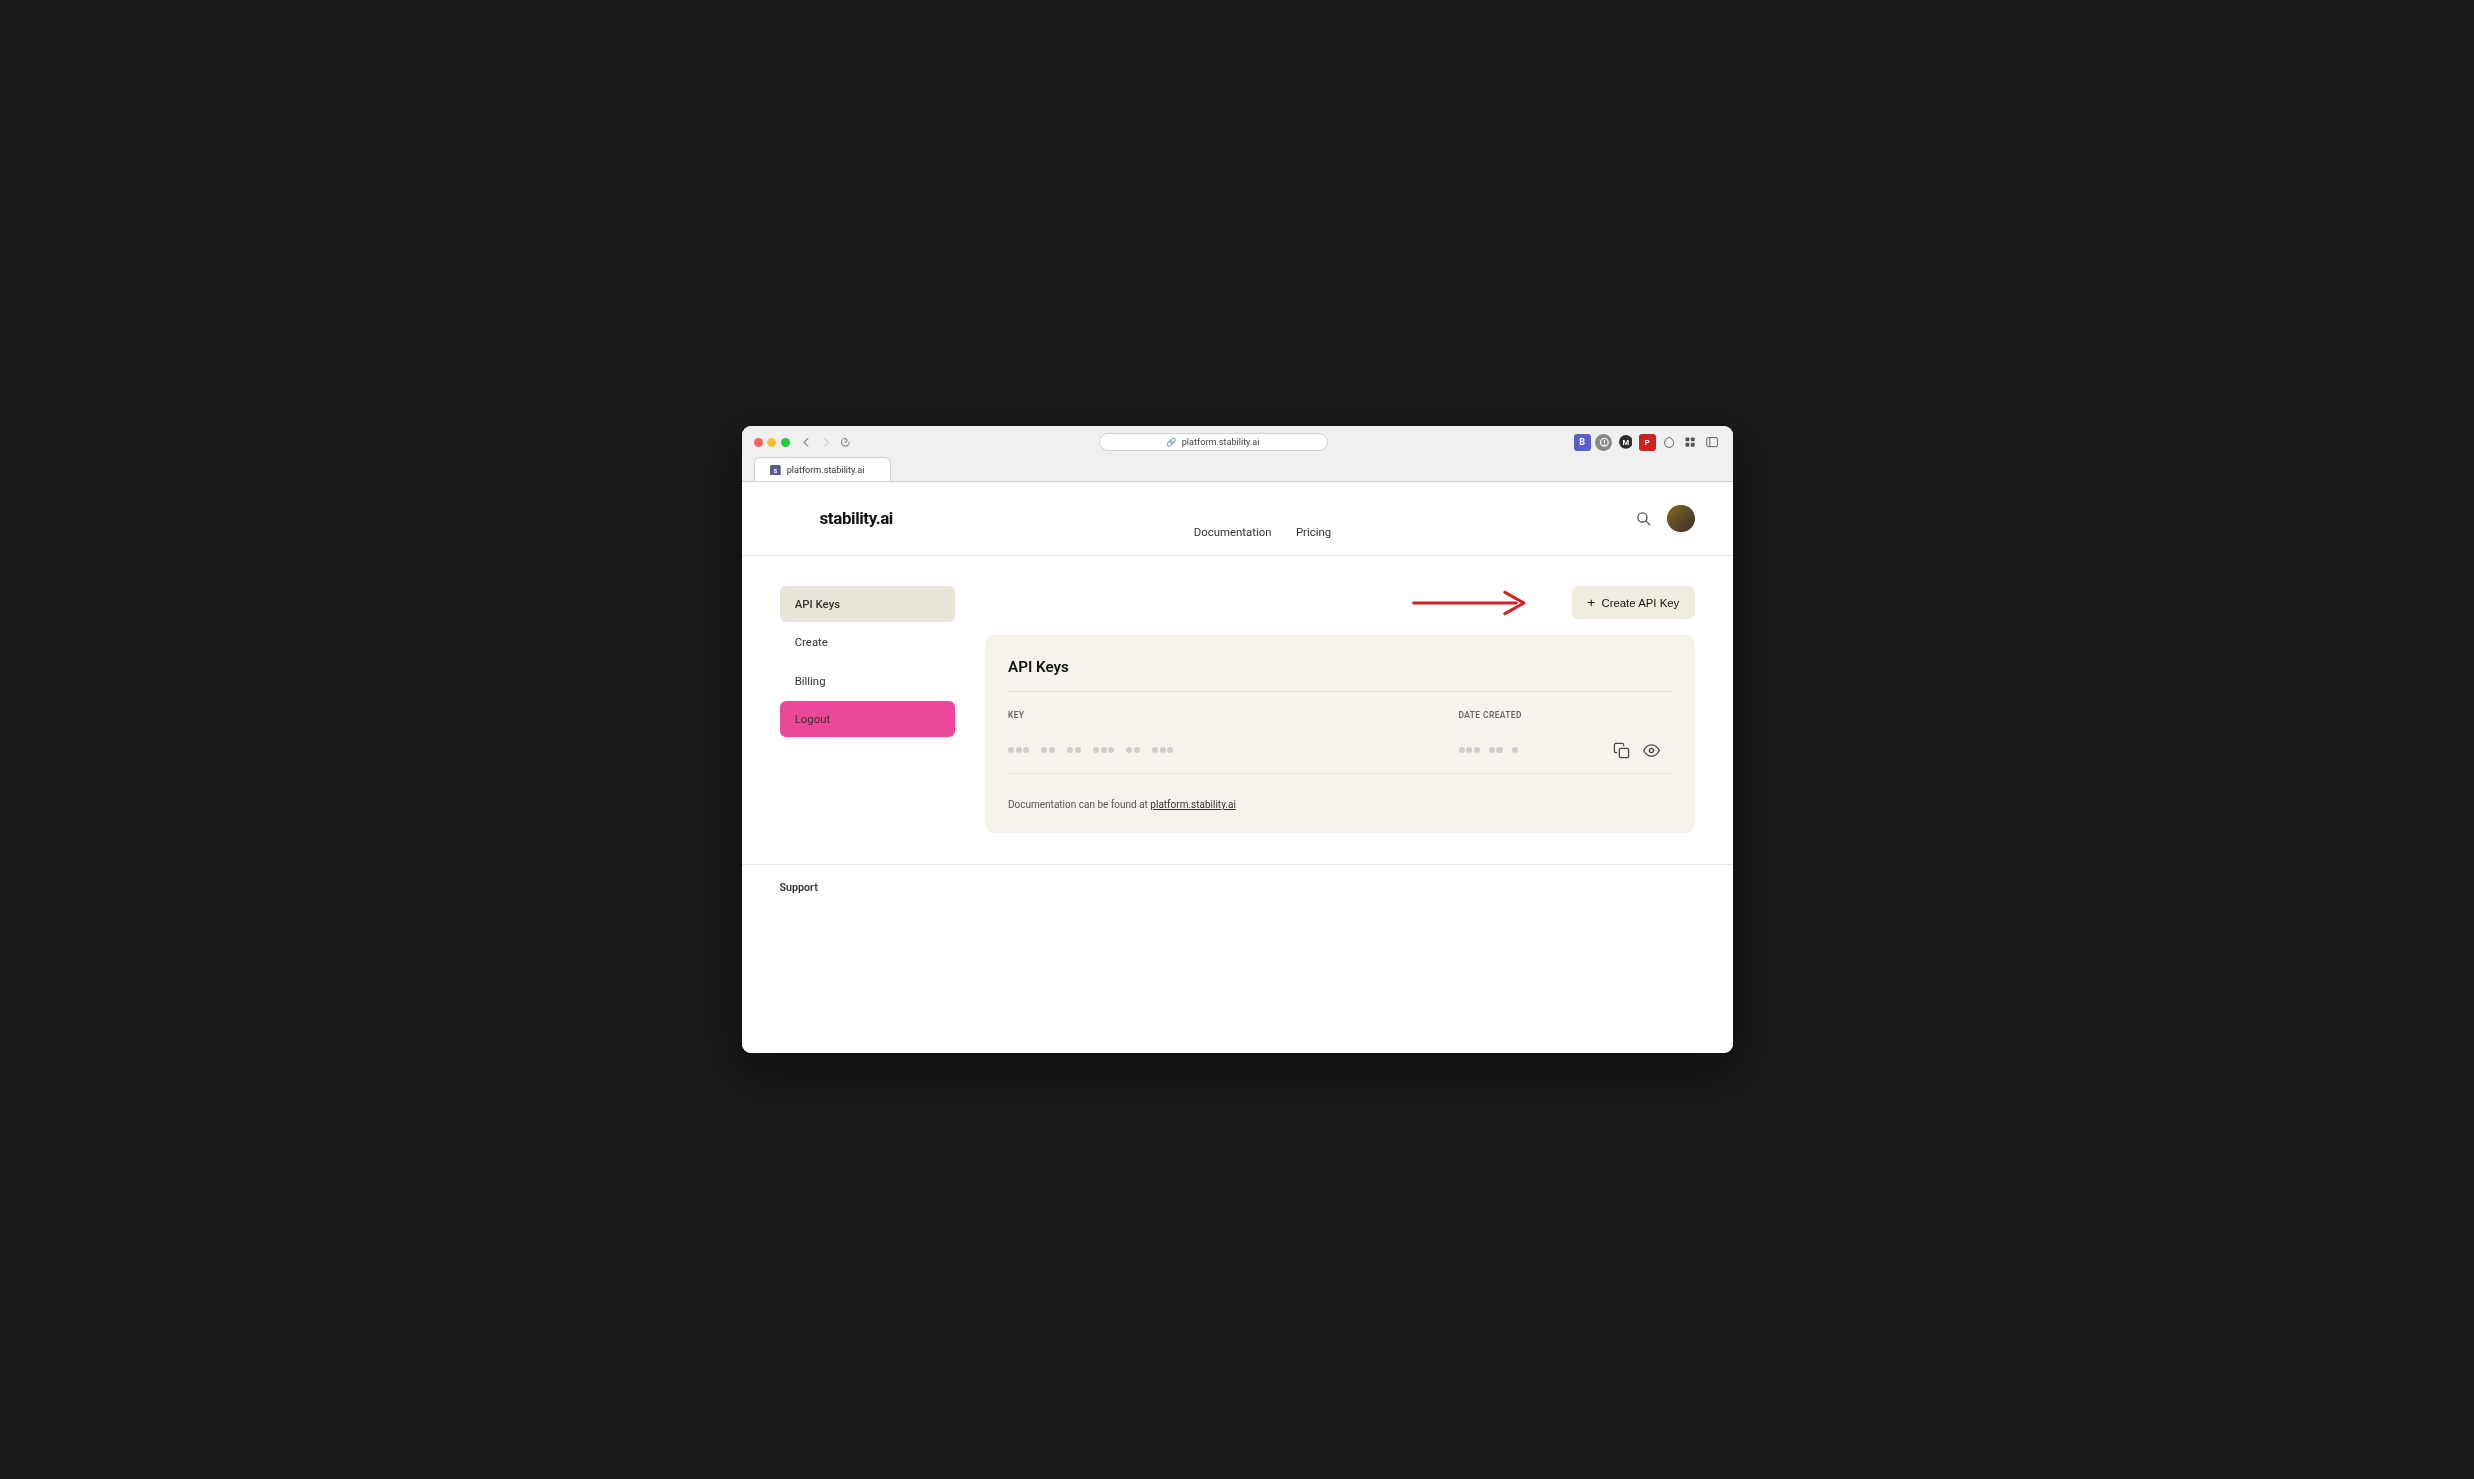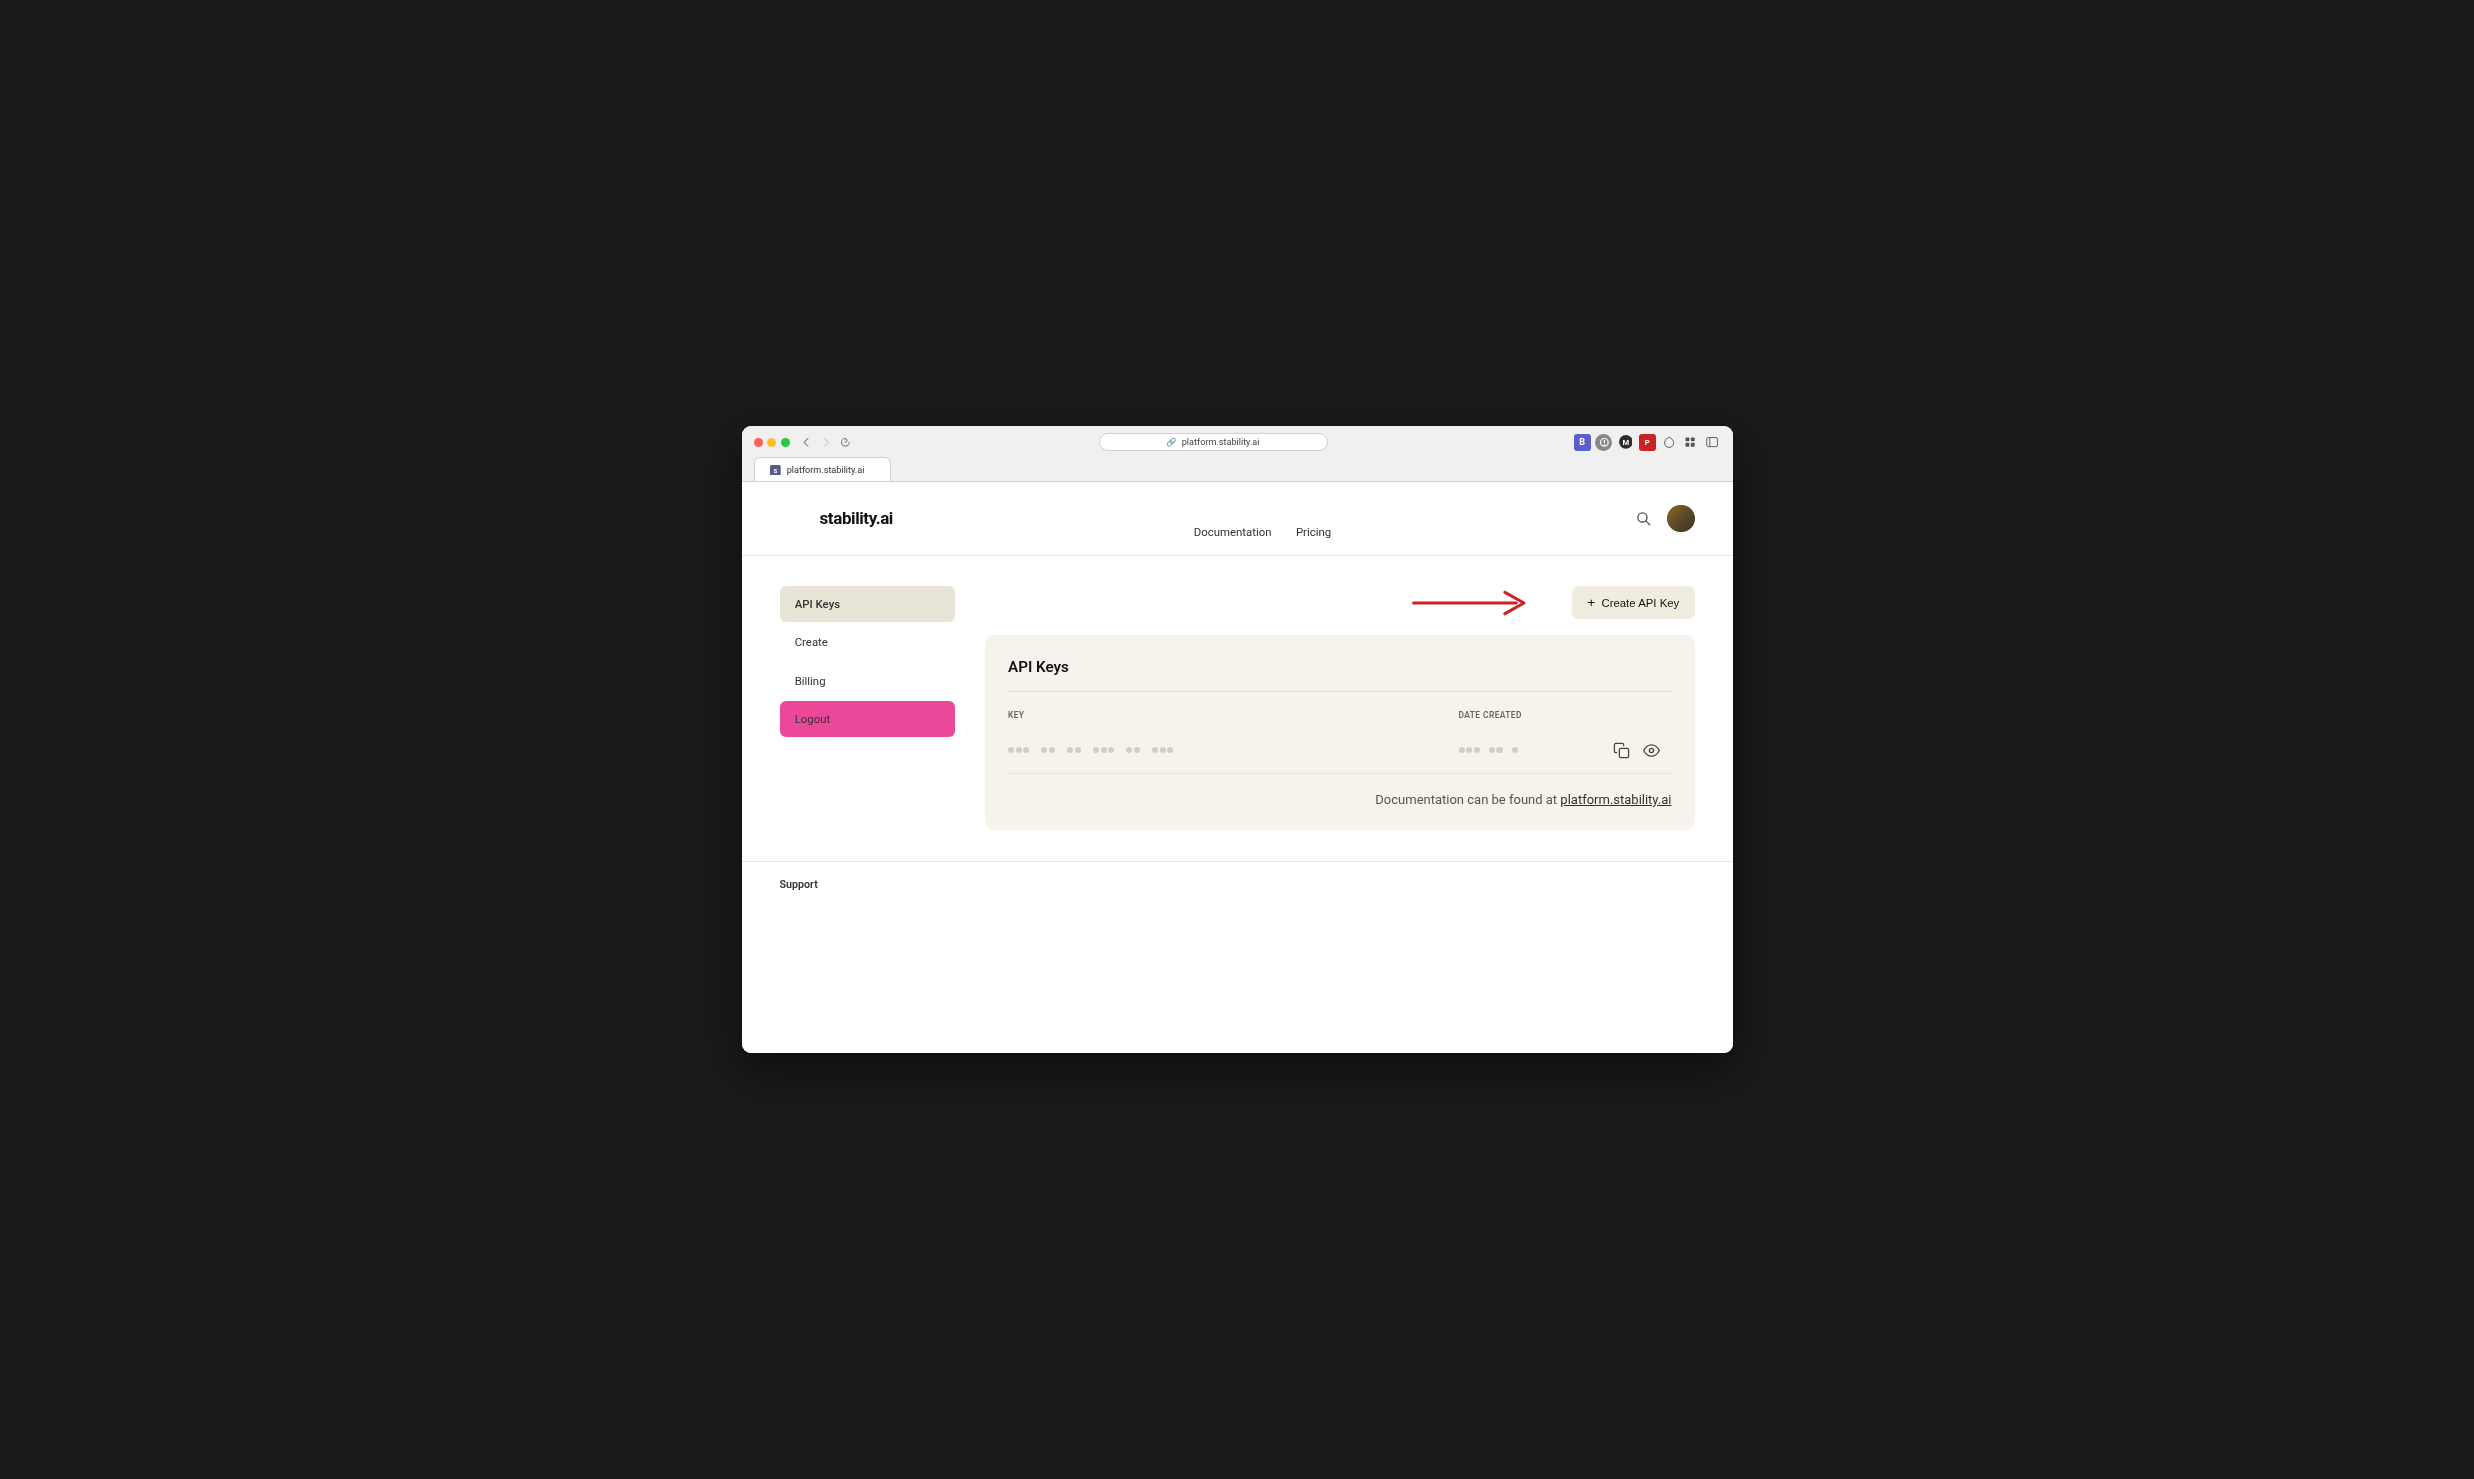--- a/index.html
+++ b/index.html
@@ -316,24 +316,23 @@
       align-items: center;
       justify-content: center;
       cursor: pointer;
       color: #555;
     }
     .action-icon svg {
       width: 17px;
       height: 17px;
     }
     .card-footer {
-      margin-top: 18px;
-      font-size: 13px;
+      margin-top: 25px;
+      font-size: 10px;
       color: #555;
-      text-align: right;
     }
     .card-footer a {
       color: #333;
       text-decoration: underline;
       cursor: pointer;
     }
     
     .page-footer {
       padding: 15.2px 38px;
       border-top: 0.8px solid #e8e8e8;

